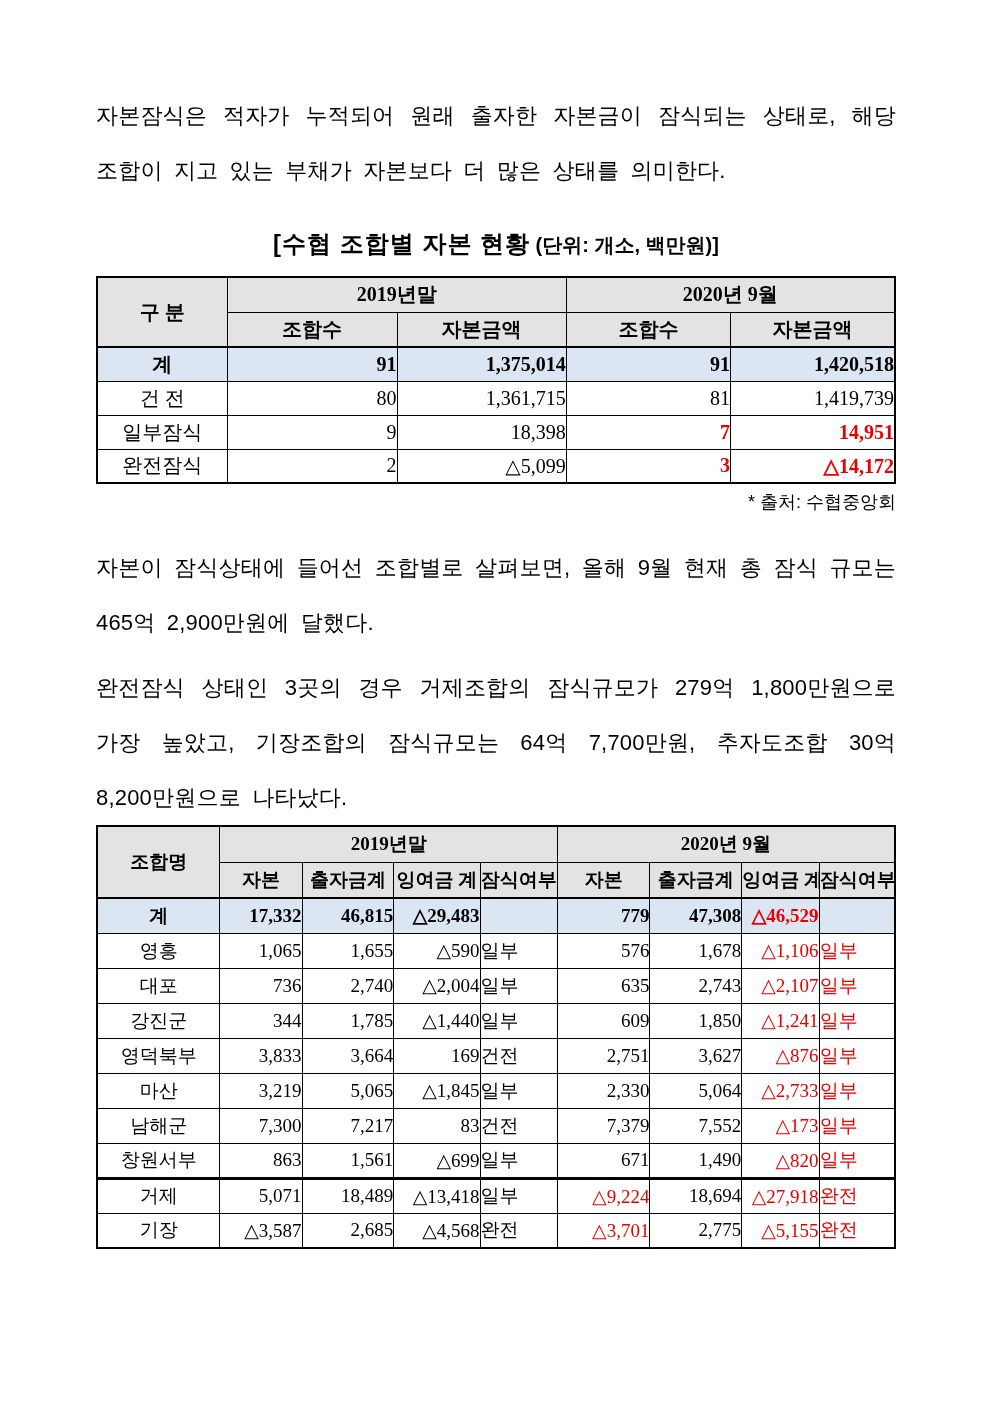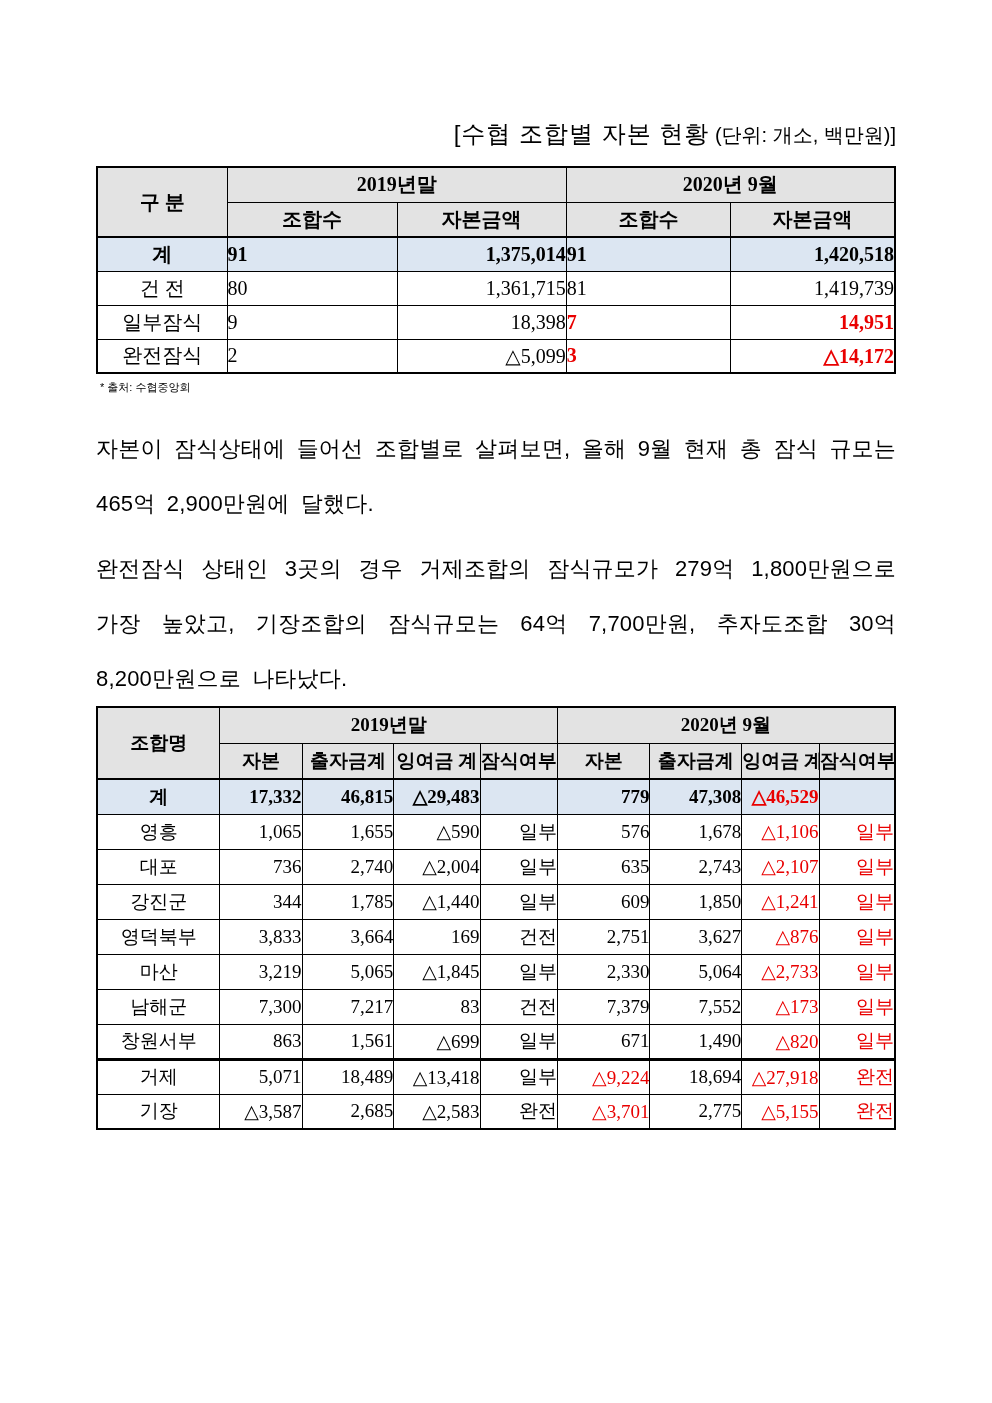--- a/index.html
+++ b/index.html
@@ -24,23 +24,23 @@
     line-height: 55px;
     text-align: justify;
     word-spacing: 5px;
     letter-spacing: 0.2px;
     word-break: keep-all;
   }
   .mt-p2 { margin-top: 26px; }
   .mt-p3 { margin-top: 10px; }
   .tbl-title {
     margin: 30px 0 16px 0;
-    text-align: right;
+    text-align: center;
     font-size: 24px;
-    font-weight: normal;
+    font-weight: bold;
     letter-spacing: 1px;
   }
   .mt-t2 { margin-top: 26px; }
   .tbl-title .unit { font-size: 20px; letter-spacing: 0; }
   .data-table {
     width: 100%;
     border-collapse: collapse;
     table-layout: fixed;
     border: 2px solid var(--border);
     font-family: "Liberation Serif", serif;
@@ -59,35 +59,37 @@
   .data-table thead { border-bottom: 2px solid var(--border); }
   .t1 thead th { height: 35px; font-size: 20px; }
   .t1 tbody td { height: 34px; font-size: 20px; }
   .t2 thead th { height: 36px; font-size: 19px; }
   .t2 tbody td { height: 35px; font-size: 19px; }
   .label-cell { text-align: center; }
   .total-row td { background: var(--total-bg); font-weight: bold; }
   .thick-top td { border-top: 3px solid var(--border); }
   .red { color: var(--red); }
   .t1 .red { font-weight: bold; }
-  .cell-count  { text-align: left; padding-right: 55px; }
+  .cell-count  { text-align: right; padding-right: 55px; }
   .cell-amount { text-align: right; padding-right: 38px; margin-left: 48px; }
   .cell-num    { text-align: right; padding-right: 9px; }
-  .cell-status { text-align: right; }
+  .cell-status { text-align: left; }
   .note {
     margin: 6px 0 0 4px;
-    font-size: 11px;
+    font-size: 18px;
     font-family: "Liberation Sans", sans-serif;
+    text-align: right;
   }
 </style>
 </head>
 <body>
 
 <div class="page">
 
+  <p class="para">자본잠식은 적자가 누적되어 원래 출자한 자본금이 잠식되는 상태로, 해당 조합이 지고 있는 부채가 자본보다 더 많은 상태를 의미한다.</p>
 
   <h2 class="tbl-title">
     <span>[수협 조합별 자본 현황</span><span class="unit"> (단위: 개소, 백만원)]</span>
   </h2>
 
   <table class="data-table t1" id="table1">
     <colgroup>
       <col style="width:16.3%">
         <col style="width:21.3%">
         <col style="width:21.2%">
@@ -272,21 +274,21 @@
           <td class="cell-status">일부</td>
           <td class="cell-num red">△9,224</td>
           <td class="cell-num">18,694</td>
           <td class="cell-num red">△27,918</td>
           <td class="cell-status red">완전</td>
         </tr>
         <tr>
           <td class="label-cell">기장</td>
           <td class="cell-num">△3,587</td>
           <td class="cell-num">2,685</td>
-          <td class="cell-num">△2,583</td>
+          <td class="cell-num">△4,568</td>
           <td class="cell-status">완전</td>
           <td class="cell-num red">△3,701</td>
           <td class="cell-num">2,775</td>
           <td class="cell-num red">△5,155</td>
           <td class="cell-status red">완전</td>
         </tr>
       </tbody>
   </table>
 
 </div>

